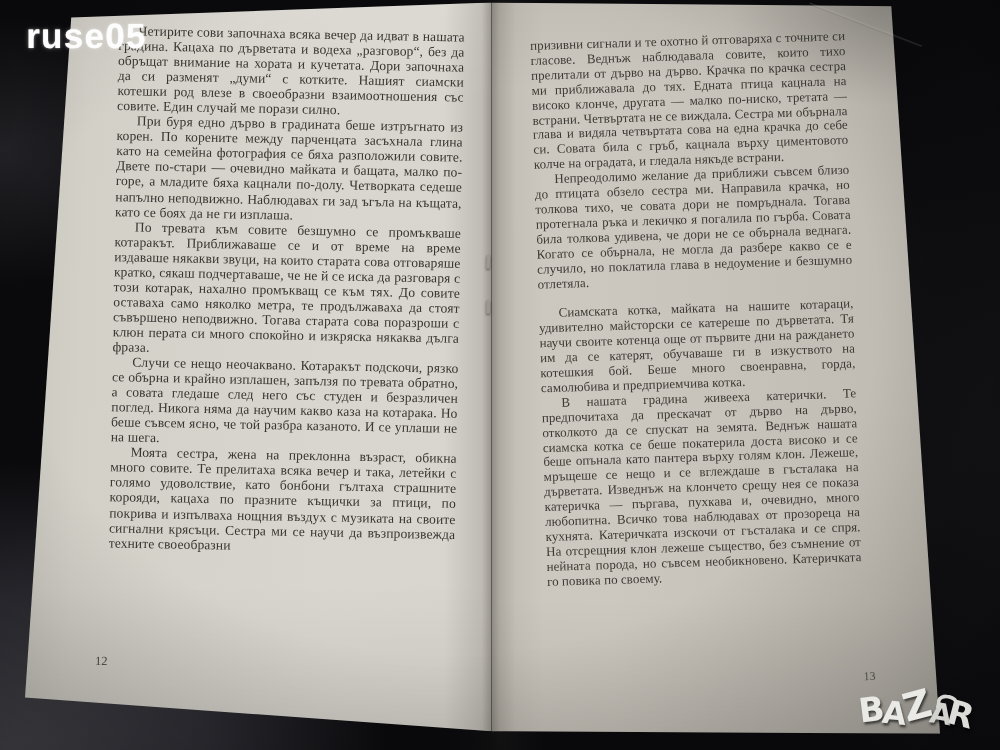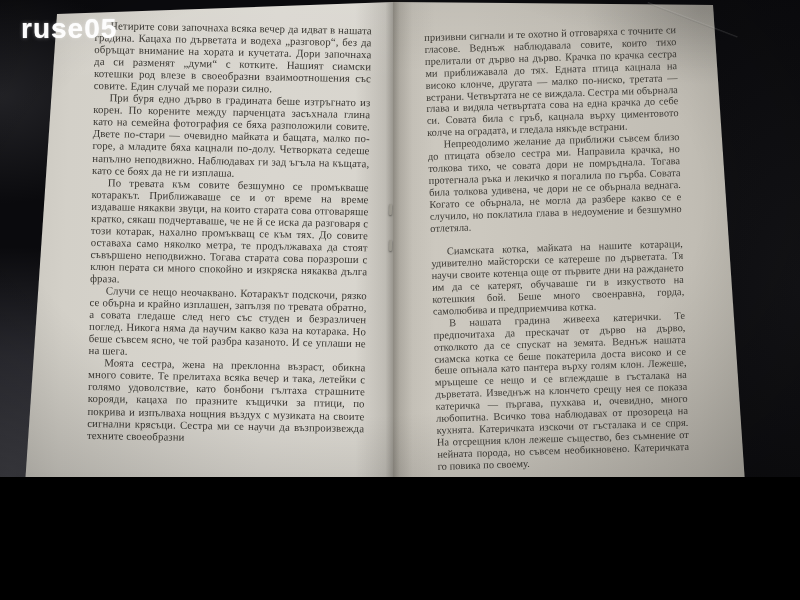--- a/index.html
+++ b/index.html
@@ -1,17 +1,17 @@
 <!DOCTYPE html>
 <html><head>
 <meta charset="utf-8">
 <style>
   html,body{margin:0;padding:0;background:#000;}
   .scene{
-    position:relative;width:800px;height:477px;overflow:hidden;
+    position:relative;width:800px;height:600px;overflow:hidden;
     font-family:"Liberation Serif",serif;
     background:
       radial-gradient(420px 320px at 1% 100%, #404046 0%, #2a2a30 38%, rgba(10,10,13,0) 72%),
       radial-gradient(260px 180px at 0% 20%, #232327 0%, rgba(10,10,13,0) 60%),
       radial-gradient(300px 500px at 100% 60%, #131316 0%, rgba(10,10,13,0) 70%),
       #0a0a0d;
   }
   
   .page{position:absolute;left:0;top:0;width:800px;height:600px;}
   .page-left{

